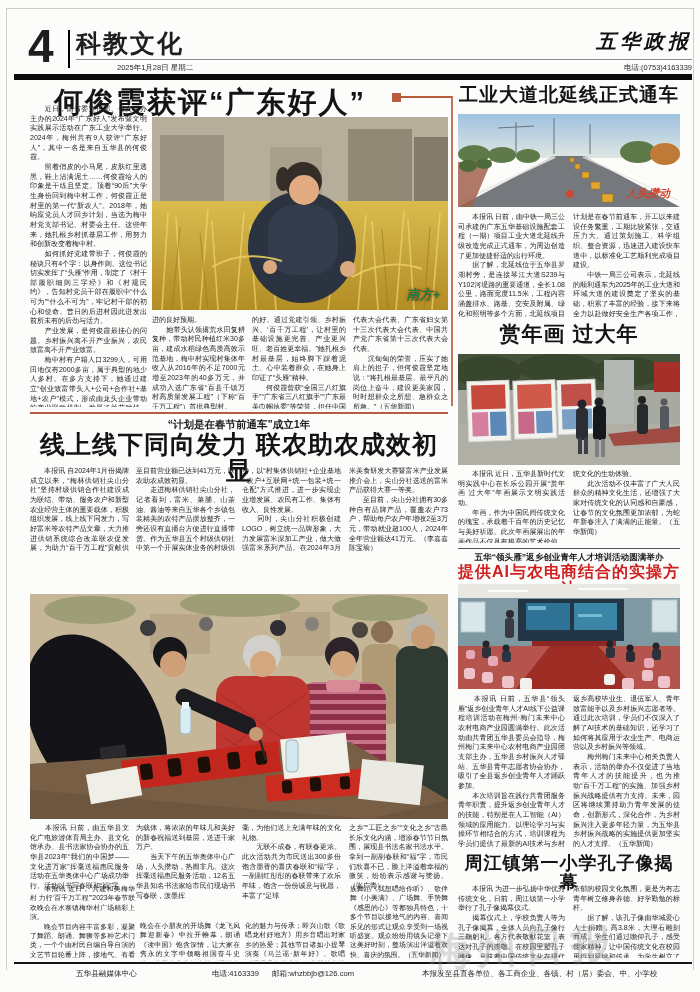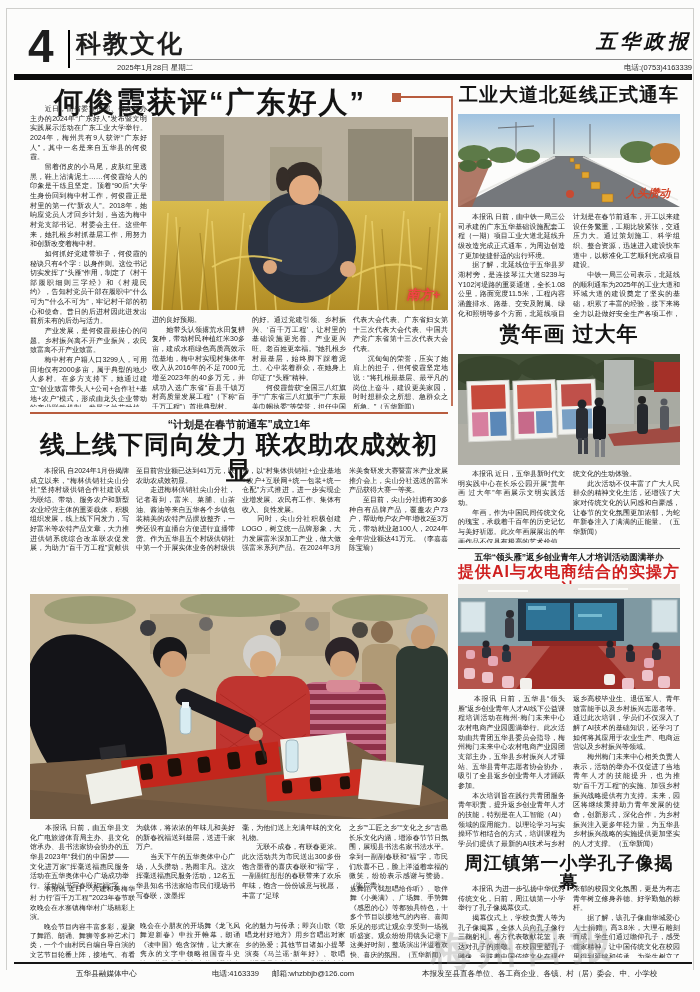--- a/index.html
+++ b/index.html
@@ -92,21 +92,21 @@
       <circle cx="151" cy="64" r="19" fill="#352d28"></circle>
       <ellipse cx="131" cy="62" rx="7" ry="12" fill="#352d28"></ellipse>
       <circle cx="152" cy="73" r="15" fill="#e2ab81"></circle>
       <circle cx="196" cy="152" r="8" fill="#dca87e"></circle>
       <circle cx="118" cy="150" r="7" fill="#dca87e"></circle>
       <g stroke="#e8cc62" stroke-width="2" fill="none" opacity=".9">
         <path d="M60,150 q30,-18 70,-6"></path>
         <path d="M200,160 q36,-20 70,-8"></path>
       </g>
     </svg>
-    <span class="photomark" style="right:8px;bottom:6px;color:#ef4444;font-size:13px;text-shadow:0 0 3px rgba(180,40,30,.9);">南方+</span>
+    <span class="photomark" style="right:8px;bottom:6px;color:#15803d;font-size:13px;text-shadow:0 0 3px rgba(180,40,30,.9);">南方+</span>
   </div>
 
   <div class="abs col" style="left:152px;top:315px;width:93px;height:94px;">进的良好预期。
 　　她带头认领撂荒水田复耕复种，带动村民种植红米30多亩，建成水稻绿色高质高效示范基地，梅中村实现村集体年收入从2016年的不足7000元增至2023年的40多万元，并成功入选广东省“百县千镇万村高质量发展工程”（下称“百千万工程”）首批典型村。
 　　“一枝独秀不是春，大家富才是真</div>
   <div class="abs col" style="left:252px;top:315px;width:94px;height:94px;">的好。通过党建引领、乡村振兴、‘百千万工程’，让村里的基础设施更完善、产业更兴旺、老百姓更幸福。”她扎根乡村最基层，始终脚下踩着泥土、心中装着群众，在她身上印证了“头雁”精神。
 　　何俊霞曾获“全国三八红旗手”“广东省三八红旗手”“广东最美巾帼执委”等荣誉，担任中国共产党梅州市第八次</div>
   <div class="abs col" style="left:353px;top:315px;width:95px;height:94px;">代表大会代表、广东省妇女第十三次代表大会代表、中国共产党广东省第十三次代表大会代表。
 　　沉甸甸的荣誉，压实了她肩上的担子，但何俊霞坚定地说：“将扎根最基层、最平凡的岗位上奋斗，建设更美家园，时时想群众之所想、急群众之所急。”（五华新闻）</div>
 

